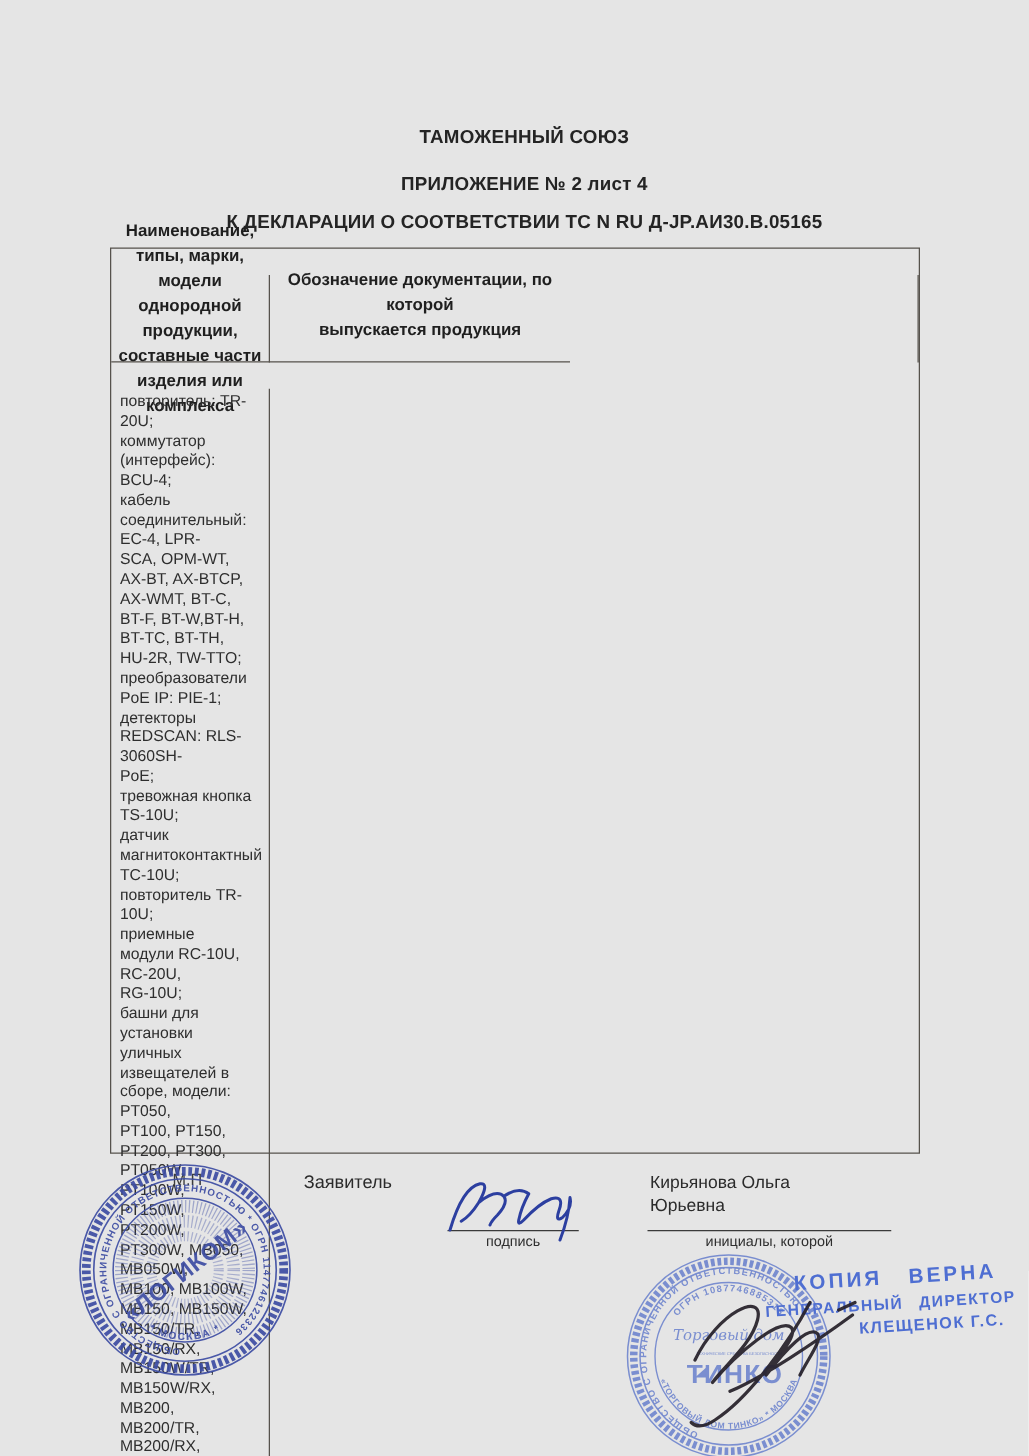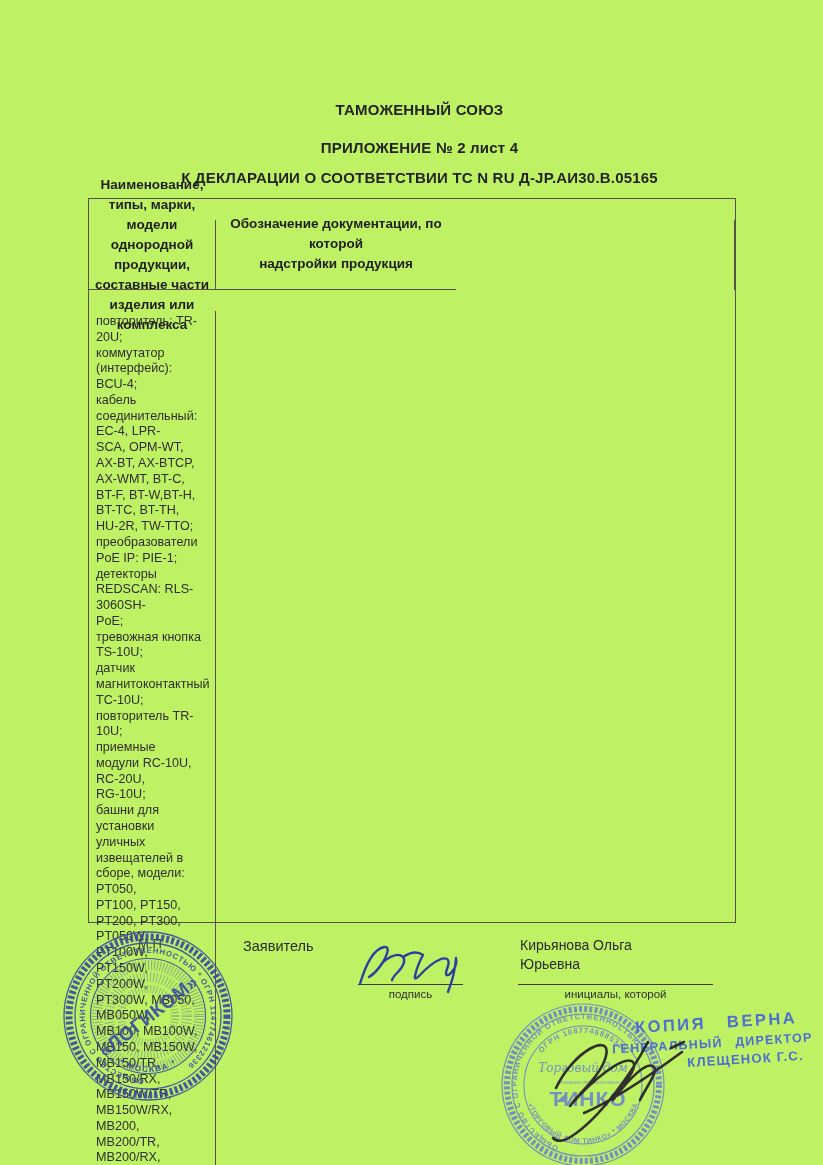--- a/index.html
+++ b/index.html
@@ -1,18 +1,18 @@
 <!DOCTYPE html>
 <html><head>
 <meta charset="utf-8">
 <style>
   html,body { margin:0; padding:0; }
   .page {
     position:relative; width:823px; height:1165px;
-    background:#bef264; overflow:hidden;
+    background:#e5e5e5; overflow:hidden;
     font-family:"Liberation Sans", sans-serif;
     color:#2b2b2b;
   }
   
   .hdr {
     position:absolute; left:8px; width:823px; text-align:center;
     font-weight:bold; font-size:15px; color:#242424; letter-spacing:.2px;
   }
   .hdr.l1 { top:101px; }
   .hdr.l2 { top:139px; }
@@ -72,21 +72,21 @@
   <div class="hdr l1">ТАМОЖЕННЫЙ СОЮЗ</div>
   <div class="hdr l2">ПРИЛОЖЕНИЕ № 2 лист 4</div>
   <div class="hdr l3">К ДЕКЛАРАЦИИ О СООТВЕТСТВИИ ТС N RU Д-JP.АИ30.В.05165</div>
 
   <div class="dtable">
     <div class="cell th colsep">Наименование, типы, марки,
 модели однородной
 продукции, составные части
 изделия или комплекса</div>
     <div class="cell th">Обозначение документации, по которой
-надстройки продукция</div>
+выпускается продукция</div>
     <div class="cell td colsep"></div>
     <div class="cell td products colsep">повторитель: TR-20U;
 коммутатор (интерфейс): BCU-4;
 кабель соединительный: EC-4, LPR-
 SCA, OPM-WT, AX-BT, AX-BTCP,
 AX-WMT, BT-C, BT-F, BT-W,BT-H,
 BT-TC, BT-TH, HU-2R, TW-TTO;
 преобразователи PoE IP: PIE-1;
 детекторы REDSCAN: RLS-3060SH-
 PoE;

